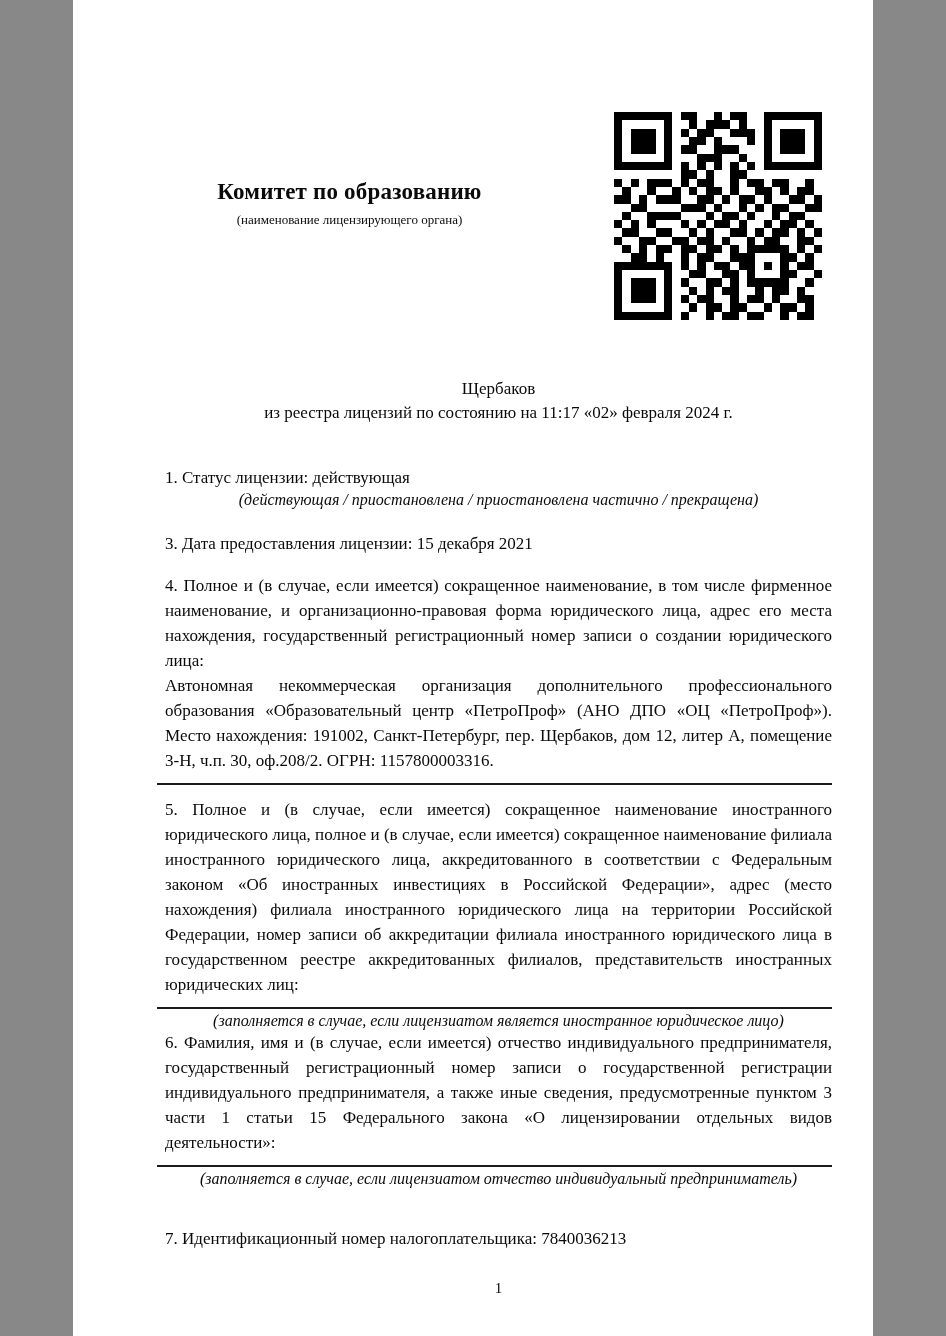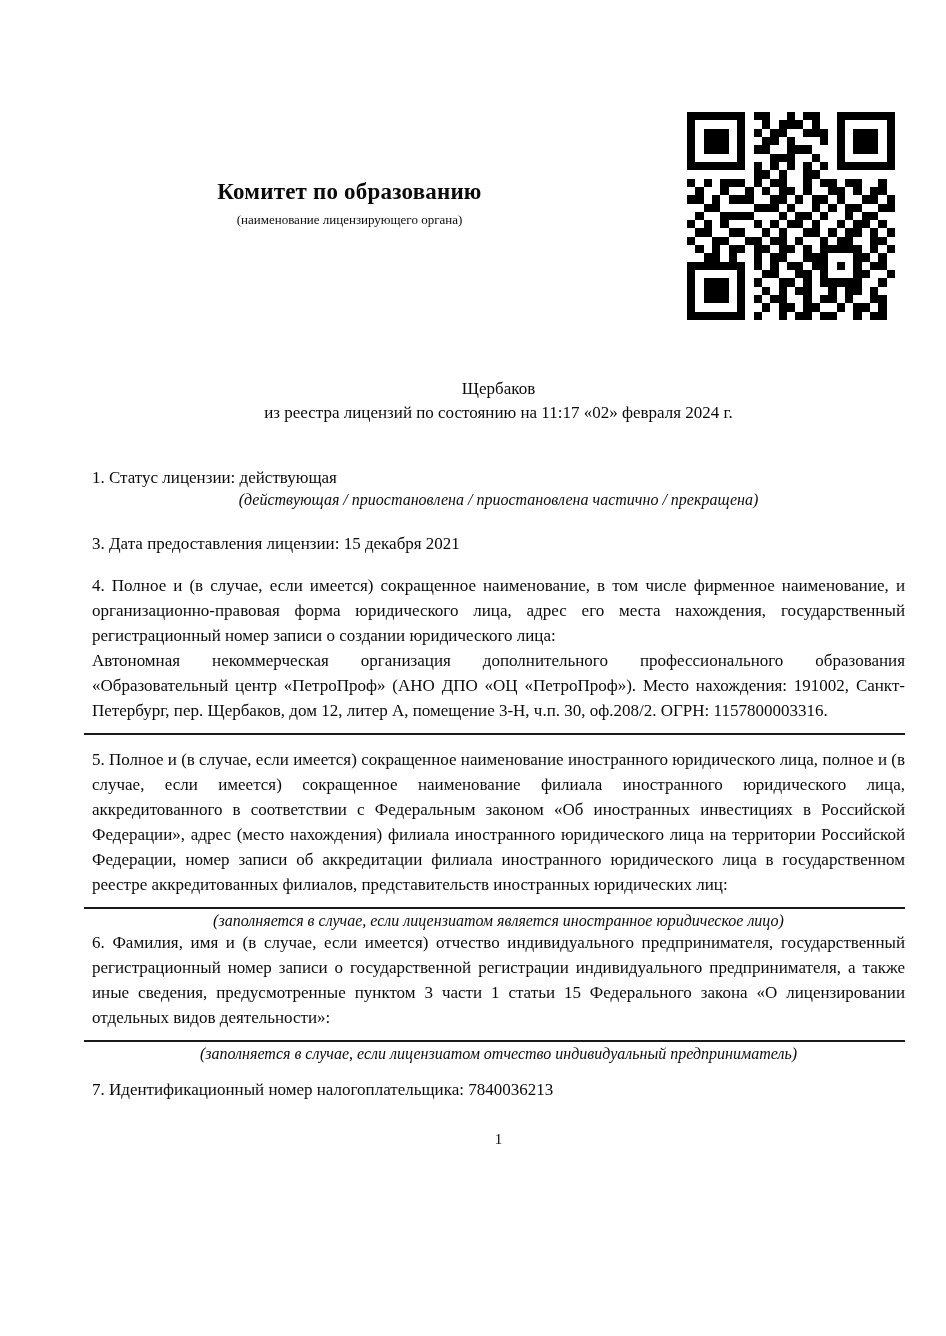--- a/index.html
+++ b/index.html
@@ -1,18 +1,18 @@
 <!DOCTYPE html>
 <html><head>
 <meta charset="utf-8">
 <style>
   html, body { margin: 0; padding: 0; background: #888; }
   .page {
     position: relative;
-    width: 946px;
+    width: 800px;
     height: 1336px;
     margin: 0 auto;
     background: #ffffff;
     color: #0a0a0a;
     font-family: "Liberation Serif", "DejaVu Serif", serif;
     font-size: 17px;
     box-sizing: border-box;
     padding: 0 41px 0 92px;
     overflow: hidden;
   }
@@ -65,21 +65,21 @@
   }
   .s2 { margin-top: 28px; }
   .s3 { margin-top: 24px; }
   .para {
     text-align: justify;
     line-height: 25px;
   }
   .s4 { margin-top: 18px; }
   .s5 { margin-top: 12px; }
   .s6 { }
-  .s7 { margin-top: 16px; }
+  .s7 { margin-top: 40px; }
   .rule {
     height: 2px;
     background: #1a1a1a;
     margin-top: 10px;
     margin-left: -8px;
   }
   .rule-caption { margin-top: 3px; }
   .page-number {
     margin-top: 30px;
     text-align: center;

